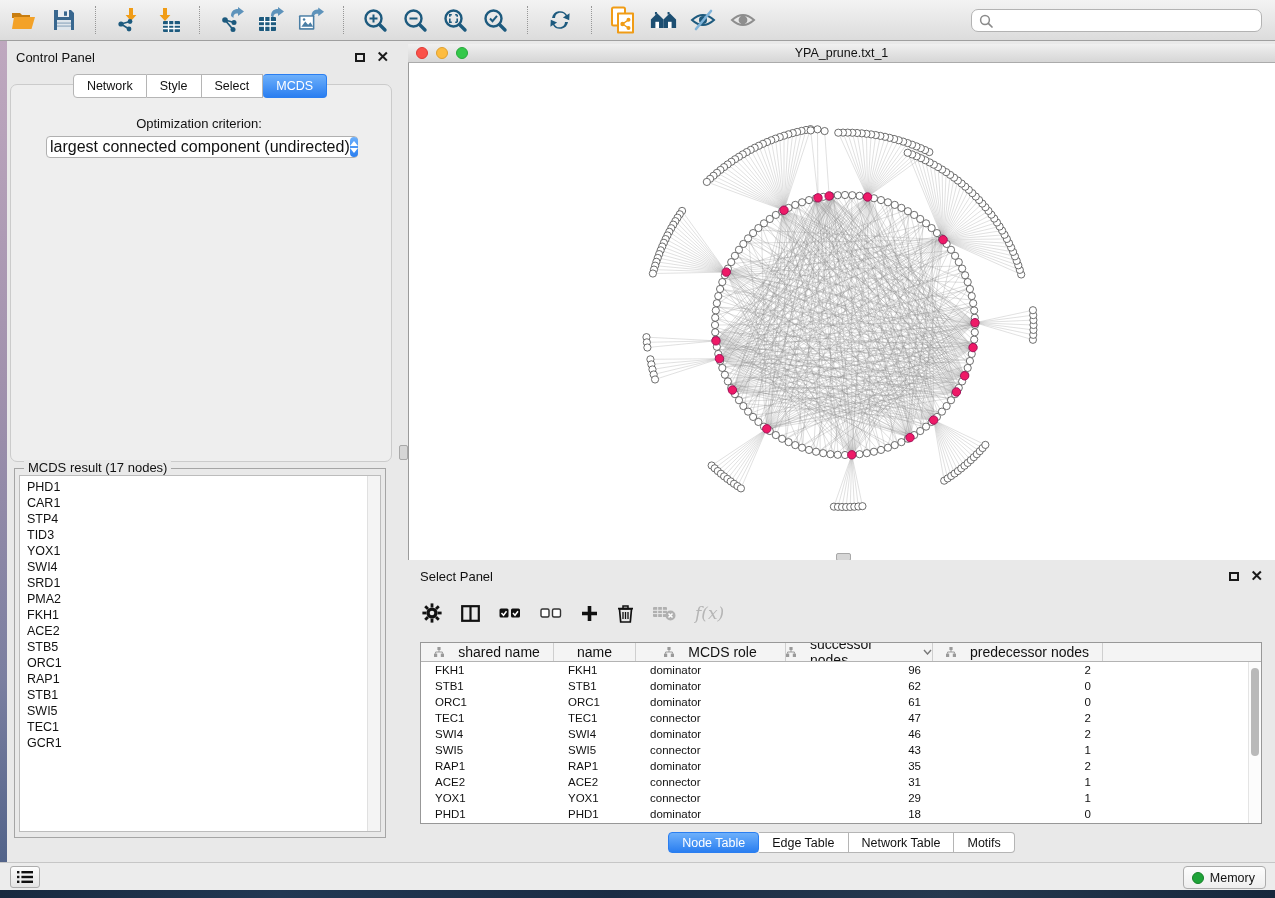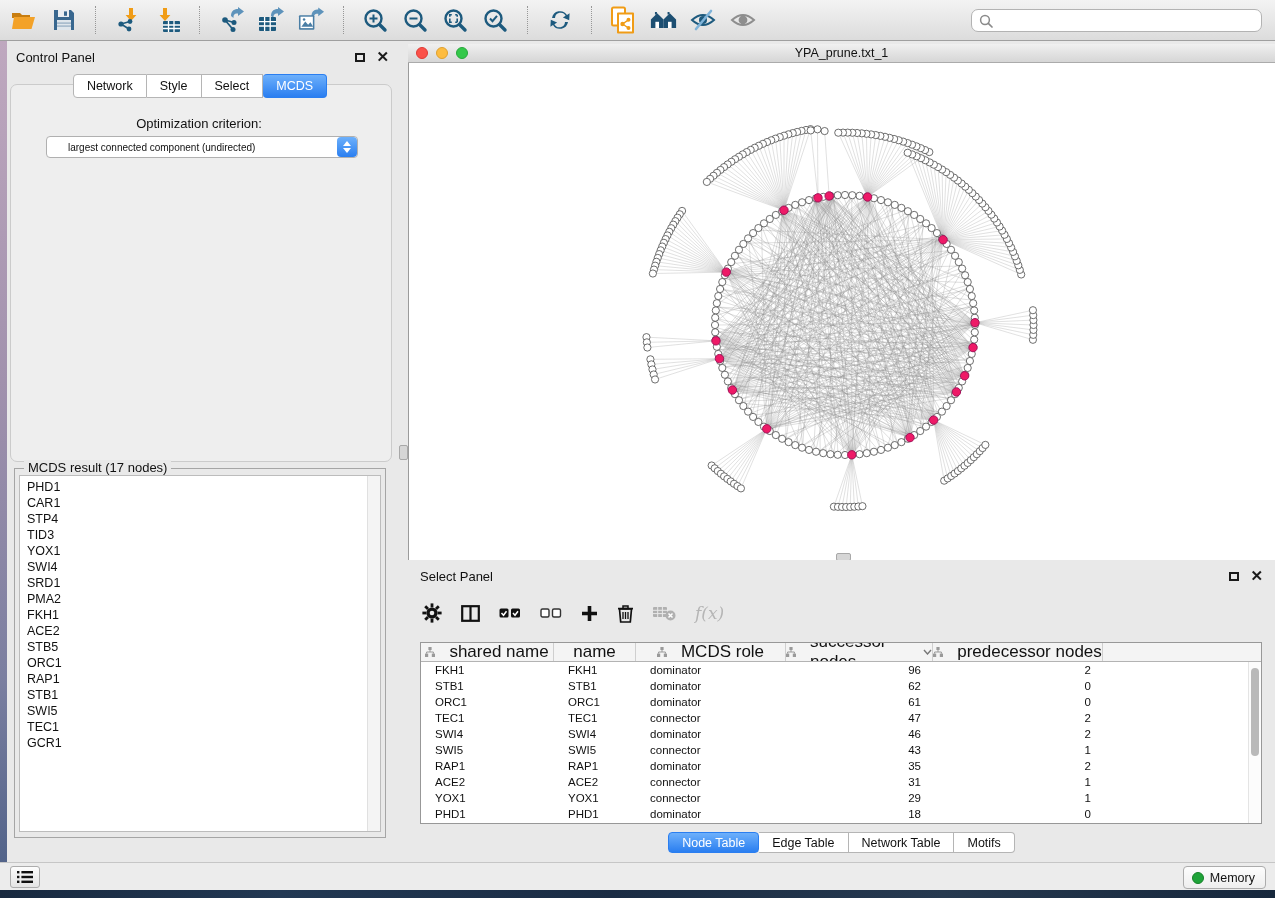--- a/index.html
+++ b/index.html
@@ -35,21 +35,21 @@
   .seg{height:24px;padding:0 13px;font-size:12.5px;display:flex;align-items:center;
     background:#fff;border:1px solid #b5b5b5;border-left:none;color:#111;}
   .seg:first-child{border-left:1px solid #b5b5b5;border-radius:4px 0 0 4px;}
   .seg:last-child{border-radius:0 4px 4px 0;}
   .seg.active{background:linear-gradient(#6db0fb,#2a7ef0);color:#fff;border-color:#2a7ef0;border-radius:4px;}
   .cp-box{position:absolute;left:3px;width:382px;top:43px;height:378px;background:#eeeeee;
     border:1px solid #cbcbcb;border-radius:7px;}
   .opt-label{position:absolute;top:31px;left:0;right:4px;text-align:center;font-size:13px;}
   .dropdown{position:absolute;left:35px;top:51px;width:312px;height:22px;background:#fff;
     border:1px solid #b0b0b0;border-radius:4px;display:flex;align-items:center;}
-  .dropdown-text{flex:1;font-size:10px;padding-left:21px;white-space:nowrap;}
+  .dropdown-text{flex:1;font-size:16px;padding-left:3px;white-space:nowrap;}
   .spinner{width:20px;height:20px;margin-right:0px;background:linear-gradient(#6db0fb,#2a7ef0);
     border-radius:4px;display:flex;flex-direction:column;align-items:center;justify-content:center;gap:2px;}
   .spin-up{width:0;height:0;border-left:4px solid transparent;border-right:4px solid transparent;border-bottom:5px solid #fff;}
   .spin-dn{width:0;height:0;border-left:4px solid transparent;border-right:4px solid transparent;border-top:5px solid #fff;}
   .cp-buttons{position:absolute;top:85px;left:0;right:0;display:flex;justify-content:center;gap:13px;}
   .btn{height:22px;padding:0 14px;background:#fff;border:1px solid #ababab;border-radius:5px;
     font-size:13px;display:flex;align-items:center;}
   .btn.focused{border-color:#79a9e9;box-shadow:0 0 1px 3px #a5c8f5;}
   .fieldset{position:absolute;left:7px;top:427px;width:372px;height:370px;border:1px solid #a5a5a5;}
   .legend{position:absolute;top:-9px;left:9px;background:#e9e9e9;padding:0 4px;font-size:13px;}
@@ -78,21 +78,21 @@
   .net-title{position:absolute;left:0;right:0;top:2px;text-align:center;font-size:12.5px;}
   .net-canvas{position:absolute;left:0;right:0;top:22px;bottom:0;background:#fff;border-left:1px solid #9b9b9b;}
 
   
   .tp{position:absolute;left:408px;top:560px;width:867px;height:302px;background:#e9e9e9;}
   .tp-toolbar{position:absolute;left:14px;top:32px;height:42px;display:flex;align-items:center;gap:19px;}
   .tp-icon{display:flex;align-items:center;justify-content:center;}
   .fx{font-family:"DejaVu Serif",serif;font-style:italic;font-size:17px;color:#b5b5b5;}
   .tbl{position:absolute;left:12px;top:82px;width:842px;height:182px;background:#fff;border:1px solid #989898;}
   .tbl-head{display:flex;height:19px;background:#f4f4f4;border-bottom:1px solid #b3b3b3;}
-  .th{display:flex;align-items:center;justify-content:center;gap:14px;font-size:17px;
+  .th{display:flex;align-items:center;justify-content:center;gap:14px;font-size:14px;
     border-right:1px solid #cfcfcf;overflow:hidden;}
   .th.filler{border-right:none;flex:1;}
   .tr{display:flex;height:16px;align-items:center;font-size:11.5px;}
   .td{overflow:hidden;white-space:nowrap;padding-left:14px;}
   .td.num{text-align:right;padding-right:12px;padding-left:0;}
   .tbl-scroll{position:absolute;right:0px;top:19px;bottom:0;width:13px;background:#fcfcfc;border-left:1px solid #e4e4e4;}
   .tbl-thumb{position:absolute;left:2px;top:6px;width:8px;height:88px;background:#b9b9b9;border-radius:5px;}
   .tp-tabs{position:absolute;left:0;right:0;top:272px;display:flex;justify-content:center;}
   .tp-tabs .seg{height:21px;font-size:12.5px;}
 

